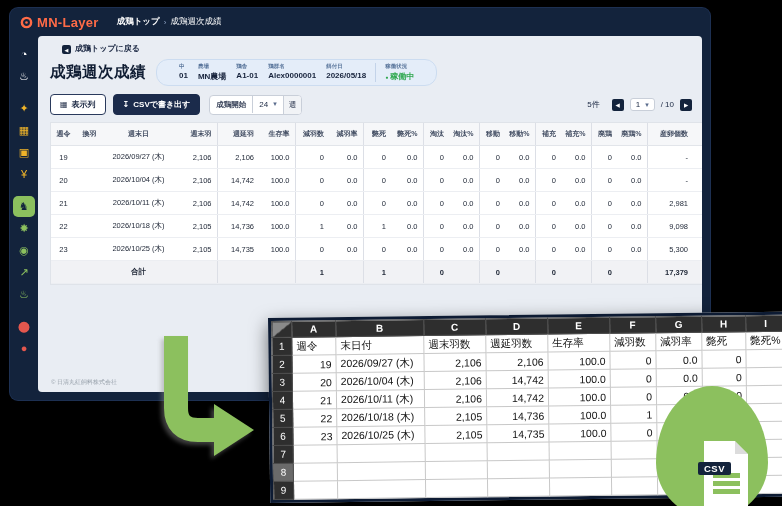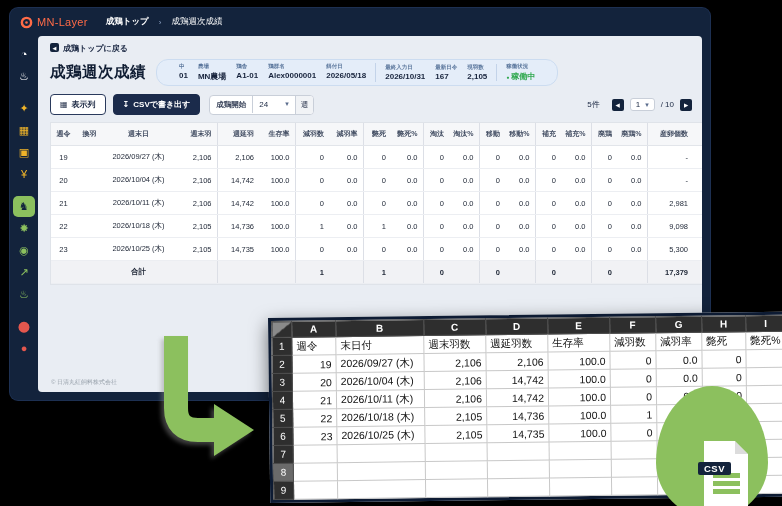--- a/index.html
+++ b/index.html
@@ -5,65 +5,65 @@
   * { margin:0; padding:0; box-sizing:border-box; }
   body { background:#000; font-family:"Liberation Sans","DejaVu Sans",sans-serif; }
   .stage { position:relative; width:782px; height:506px; background:#000; overflow:hidden; }
 
   
   .app-window { position:absolute; left:10px; top:8px; width:700px; height:392px;
     background:#13233c; border-radius:8px; overflow:hidden; display:flex; flex-direction:column;
     box-shadow:0 0 0 1px #1d3052; }
   .topbar { height:28px; display:flex; align-items:center; gap:8px; padding:0 10px; flex:none; }
   .logo { display:flex; align-items:center; gap:4px; }
-  .logo-text { color:#ff6b47; font-weight:normal; font-size:11px; letter-spacing:.3px; }
-  .crumbs { display:flex; align-items:center; gap:10px; margin-left:10px; }
+  .logo-text { color:#ff6b47; font-weight:bold; font-size:13px; letter-spacing:.3px; }
+  .crumbs { display:flex; align-items:center; gap:4px; margin-left:10px; }
   .crumb { color:#fff; font-size:8.5px; font-weight:bold; }
   .crumb.current { font-weight:normal; }
   .crumb-sep { color:#8fa2c4; font-size:8px; }
   .topbar-right { margin-left:auto; display:flex; align-items:center; gap:10px; }
   .user-chip { border:1px solid #44567c; border-radius:3px; color:#fff; font-size:8px;
     padding:2px 8px; display:flex; gap:6px; align-items:center; }
   .user-caret { font-size:7px; color:#cdd6e6; }
 
   .window-body { flex:1; display:flex; padding:0 8px 8px 0; min-height:0; }
   .sidebar { width:28px; flex:none; display:flex; flex-direction:column; align-items:center;
     padding-top:8px; gap:1px; }
   .sb-item { width:22px; height:21px; display:flex; align-items:center; justify-content:center;
     border-radius:5px; font-size:11px; line-height:1; cursor:pointer; }
   .sb-item.active { background:#8cc05e; }
   .sb-gap { height:9px; flex:none; }
 
   .main { flex:1; position:relative; background:#e9edf3; border-radius:4px; padding:7px 0 0 12px; overflow:hidden; }
-  .back-link { display:flex; align-items:flex-start; gap:4px; color:#1a2742; font-size:8px; font-weight:bold; cursor:pointer; }
+  .back-link { display:flex; align-items:flex-end; gap:4px; color:#1a2742; font-size:8px; font-weight:bold; cursor:pointer;margin-left:12px; }
   .back-sq { width:9px; height:9px; background:#13233c; border-radius:2px; color:#fff; font-size:5px;
     display:flex; align-items:center; justify-content:center; }
   .title-row { display:flex; align-items:center; margin-top:5px; gap:10px; }
   .page-title { font-size:15.5px; font-weight:bold; color:#101d33; letter-spacing:.5px; }
-  .info-bar { display:flex; align-items:center; background:#e4edf9; border:1px solid #ccdcf0;
+  .info-bar { display:flex; align-items:flex-end; background:#e4edf9; border:1px solid #ccdcf0;
     border-radius:12px; padding:3px 22px; gap:9px; margin-right:10px; }
   .info-group { display:flex; gap:10px; padding-right:9px; border-right:1px solid #c3d3e9; }
   .info-group:last-child { border-right:none; padding-right:0; }
   .chip { display:flex; flex-direction:column; gap:1px; }
   .chip-label { font-size:5.5px; color:#5a769c; font-weight:bold; white-space:nowrap; }
   .chip-value { font-size:8px; color:#17233c; font-weight:bold; white-space:nowrap; }
   .chip-value.status { color:#2fa84f; }
   .status-dot { font-size:5px; margin-right:2px; }
 
   .toolbar { display:flex; align-items:center; margin-top:8px; padding-right:10px; }
   .btn { display:flex; align-items:center; gap:4px; font-size:8px; border-radius:4px;
     padding:4px 9px; cursor:pointer; font-weight:bold; }
   .btn-outline { background:#fff; border:1px solid #2a3a5c; color:#1a2742; margin-right:7px; }
   .btn-dark { background:#1b2b4b; border:1px solid #1b2b4b; color:#fff; margin-right:9px; }
   .btn-icon { font-size:8px; }
   .start-group { display:flex; align-items:center; border:1px solid #c9cfd9; background:#fff;
     border-radius:4px; overflow:hidden; }
   .start-label { font-size:7.5px; color:#39435a; padding:0 6px; font-weight:bold; }
   .start-select { border-left:1px solid #c9cfd9; padding:4px 6px; font-size:8px; color:#1a2742;
-    display:flex; gap:17px; cursor:pointer; }
+    display:flex; gap:5px; cursor:pointer; }
   .start-unit { border-left:1px solid #c9cfd9; background:#f1f3f6; padding:4px 5px; font-size:7.5px; color:#39435a; }
   .toolbar-right { margin-left:auto; display:flex; align-items:center; gap:6px; }
   .count-label { font-size:8px; color:#1a2742; margin-right:6px;margin-left:48px; }
   .pg-btn { width:12px; height:12px; background:#13233c; color:#fff; border-radius:2px; font-size:5.5px;
     display:flex; align-items:center; justify-content:center; cursor:pointer; }
   .pg-select { background:#fff; border:1px solid #c9cfd9; border-radius:3px; font-size:8px; color:#1a2742;
     padding:1px 5px; display:flex; gap:5px; align-items:center; cursor:pointer; }
   .pg-total { font-size:8px; color:#1a2742; }
 
   .table-clip { margin-top:7px; background:#fff; border:1px solid #dfe3e9; overflow:hidden; width:654px; }
@@ -202,34 +202,20 @@
                   <div class="chip-label">鶏群名</div>
                   <div class="chip-value">Alex0000001</div>
                 </div>
                 <div class="chip">
                   <div class="chip-label">餌付日</div>
                   <div class="chip-value">2026/05/18</div>
                 </div>
               </div>
               <div class="info-group">
                 <div class="chip">
-                  <div class="chip-label">最終入力日</div>
-                  <div class="chip-value">2026/10/31</div>
-                </div>
-                <div class="chip">
-                  <div class="chip-label">最新日令</div>
-                  <div class="chip-value">167</div>
-                </div>
-                <div class="chip">
-                  <div class="chip-label">現羽数</div>
-                  <div class="chip-value">2,105</div>
-                </div>
-              </div>
-              <div class="info-group">
-                <div class="chip">
                   <div class="chip-label">稼働状況</div>
                   <div class="chip-value status"><span class="status-dot">●</span>稼働中</div>
                 </div>
               </div>
             </div>
         </div>
 
         <div class="toolbar">
           <div class="btn btn-outline">
             <span class="btn-icon">▦</span>

